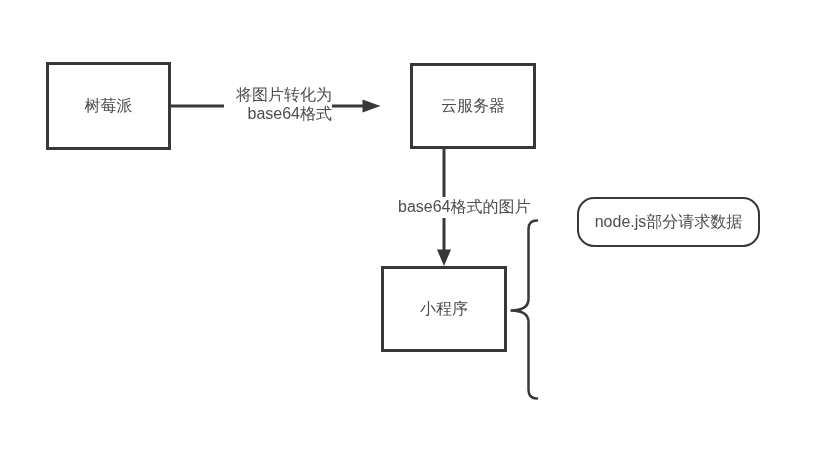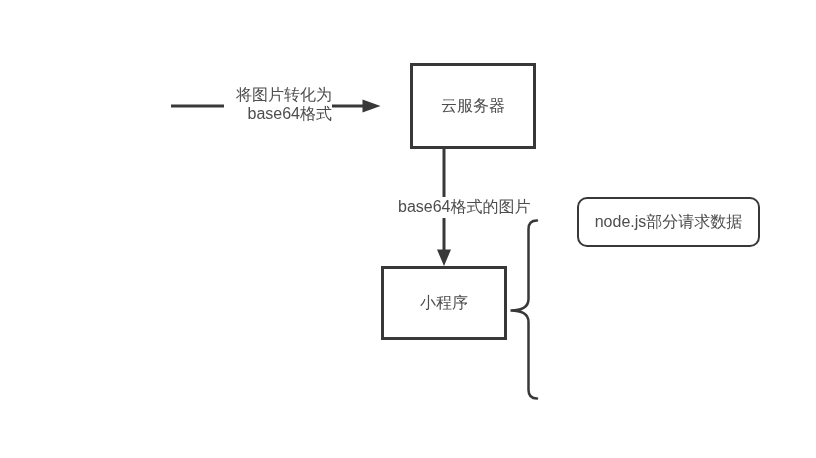--- a/index.html
+++ b/index.html
@@ -18,26 +18,26 @@
   .layer { position: absolute; left: 0; top: 0; }
   .node {
     position: absolute;
     display: flex; align-items: center; justify-content: center;
     text-align: center;
     font-size: 16px;
     box-sizing: border-box;
     background: #ffffff;
   }
   .rect   { border: 3px solid var(--stroke, #383838); }
-  .rounded{ border: 2.5px solid var(--stroke, #383838); border-radius: 10px; }
+  .rounded{ border: 2.5px solid var(--stroke, #383838); border-radius: 17px; }
   .rounded.red { border: 3px solid var(--red_border, #c00000); }
 
   #node-raspberry-pi { left: 46px;  top: 62px;  width: 125px; height: 88px; }
   #node-cloud-server { left: 381px; top: 63px;  width: 126px; height: 86px; margin-left: 29px; }
-  #node-mini-program { left: 381px; top: 266px; width: 126px; height: 74px; }
+  #node-mini-program { left: 381px; top: 266px; width: 126px; height: 86px; }
   #node-nodejs       { left: 577px; top: 197px; width: 183px; height: 50px; }
   #node-htmlcss      { left: 577px; top: 336px; width: 191px; height: 54px; line-height: 21px; padding: 0 8px; }
 
   .edge-label {
     position: absolute;
     background: #ffffff;
     font-size: 16px;
     text-align: right;
   }
   #label-pi-cloud   { left: 224px; top: 85px; width: 108px; line-height: 19px; white-space: pre-line; }
@@ -53,20 +53,23 @@
 <div class="canvas">
 
   <svg class="layer" width="816" height="458" viewBox="0 0 816 458">
     <line class="connector" x1="171" y1="106" x2="363" y2="106"></line>
     <polygon class="arrowhead" points="362.5,99.5 380.5,106 362.5,112.5"></polygon>
     <line class="connector" x1="444" y1="149" x2="444" y2="250"></line>
     <polygon class="arrowhead" points="437,249.5 451,249.5 444,266"></polygon>
     <path class="brace" d="M 537 220.5 Q 528.5 220.5 528.5 229 L 528.5 299 Q 528.5 310.5 510.5 310.5 Q 528.5 310.5 528.5 322 L 528.5 390 Q 528.5 398.5 537 398.5"></path>
   </svg>
 
+  <div class="node rect" id="node-raspberry-pi">
+    <span>树莓派</span>
+  </div>
   <div class="node rect" id="node-cloud-server">
     <span>云服务器</span>
   </div>
   <div class="node rect" id="node-mini-program">
     <span>小程序</span>
   </div>
   <div class="node rounded" id="node-nodejs">
     <span>node.js部分请求数据</span>
   </div>
 

